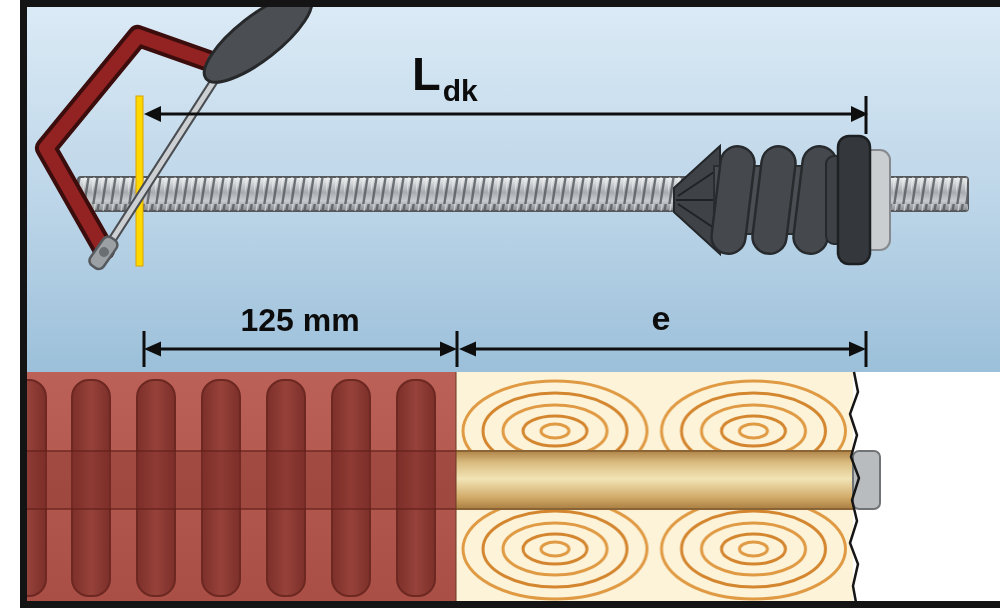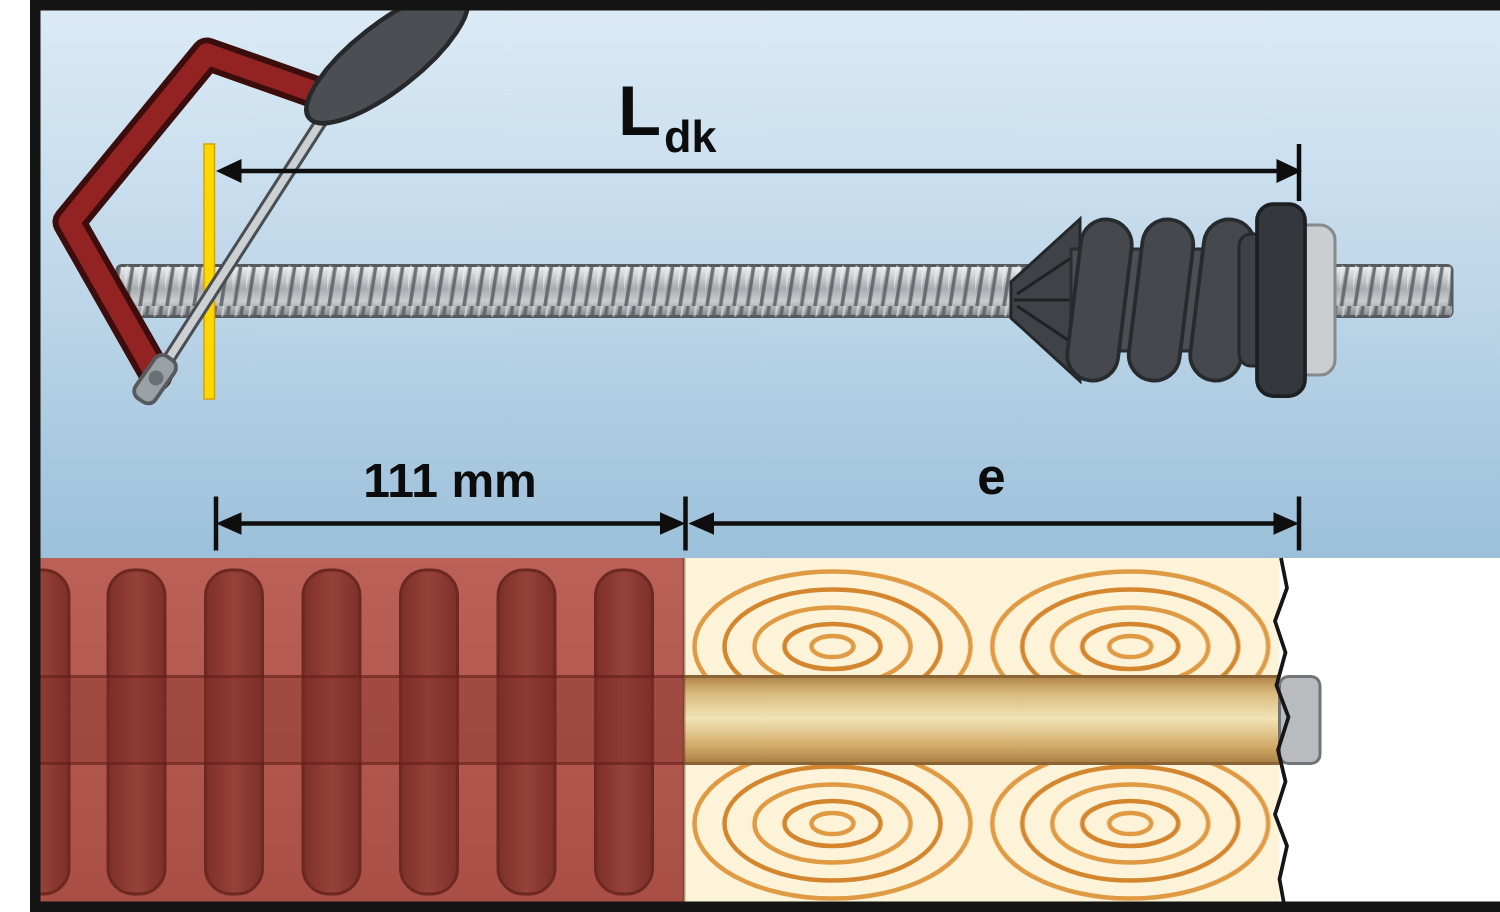--- a/index.html
+++ b/index.html
@@ -149,16 +149,16 @@
       <polygon points="846,349 829,341.5 829,356.5" stroke="none"></polygon>
       <path d="M 846,331 V 367" stroke-width="3" fill="none"></path>
     </g>
 
     <rect x="3.5" y="3.5" width="993" height="601" fill="none" stroke="#141414" stroke-width="7"></rect>
   </svg>
 
   <div class="lbl ldk">
     <span>L</span><span class="sub">dk</span>
   </div>
-  <div class="lbl d125">111 mm</div>
+  <div class="lbl d125">125 mm</div>
   <div class="lbl de">e</div>
 
 </div>
 
 </body></html>

